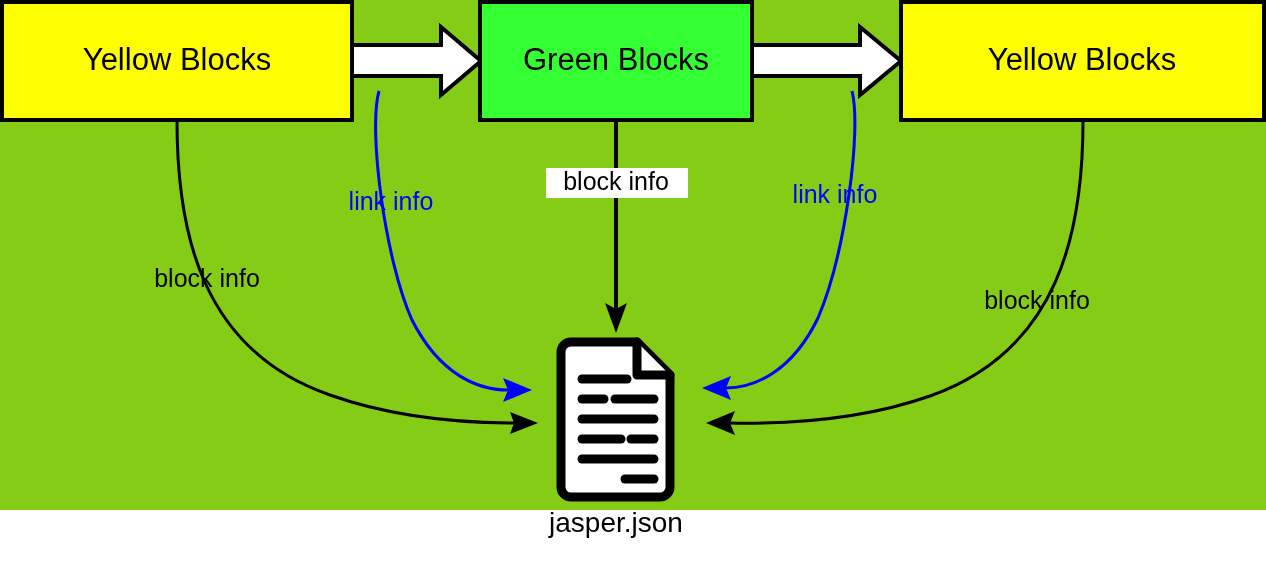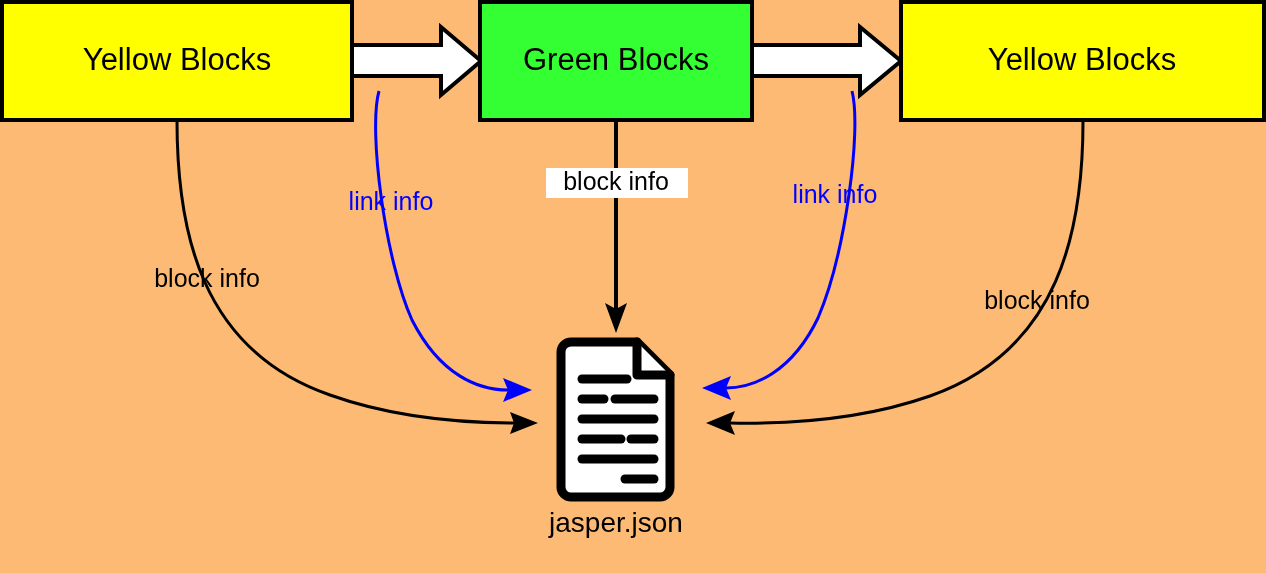--- a/index.html
+++ b/index.html
@@ -9,22 +9,22 @@
   }
   body {
     width: 1266px;
     height: 573px;
     overflow: hidden;
     font-family: "Liberation Sans", sans-serif;
   }
   #diagram-root {
     position: relative;
     width: 1266px;
-    height: 573px;
-    background: #fdba74;
+    height: 510px;
+    background: #84cc16;
   }
   svg#diagram-canvas {
     display: block;
     width: 1266px;
     height: 573px;
   }
   .block-label {
     font-family: "Liberation Sans", sans-serif;
     font-size: 31px;
     fill: #000000;

